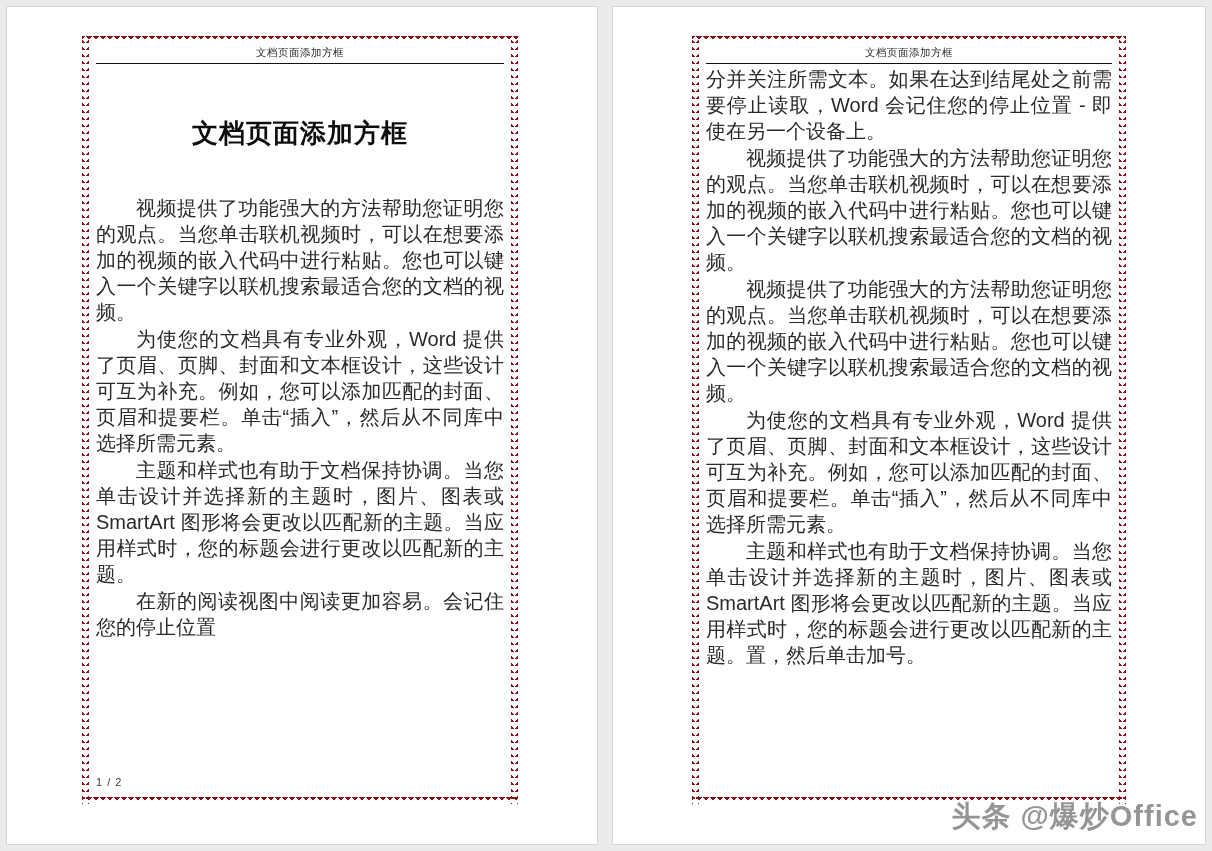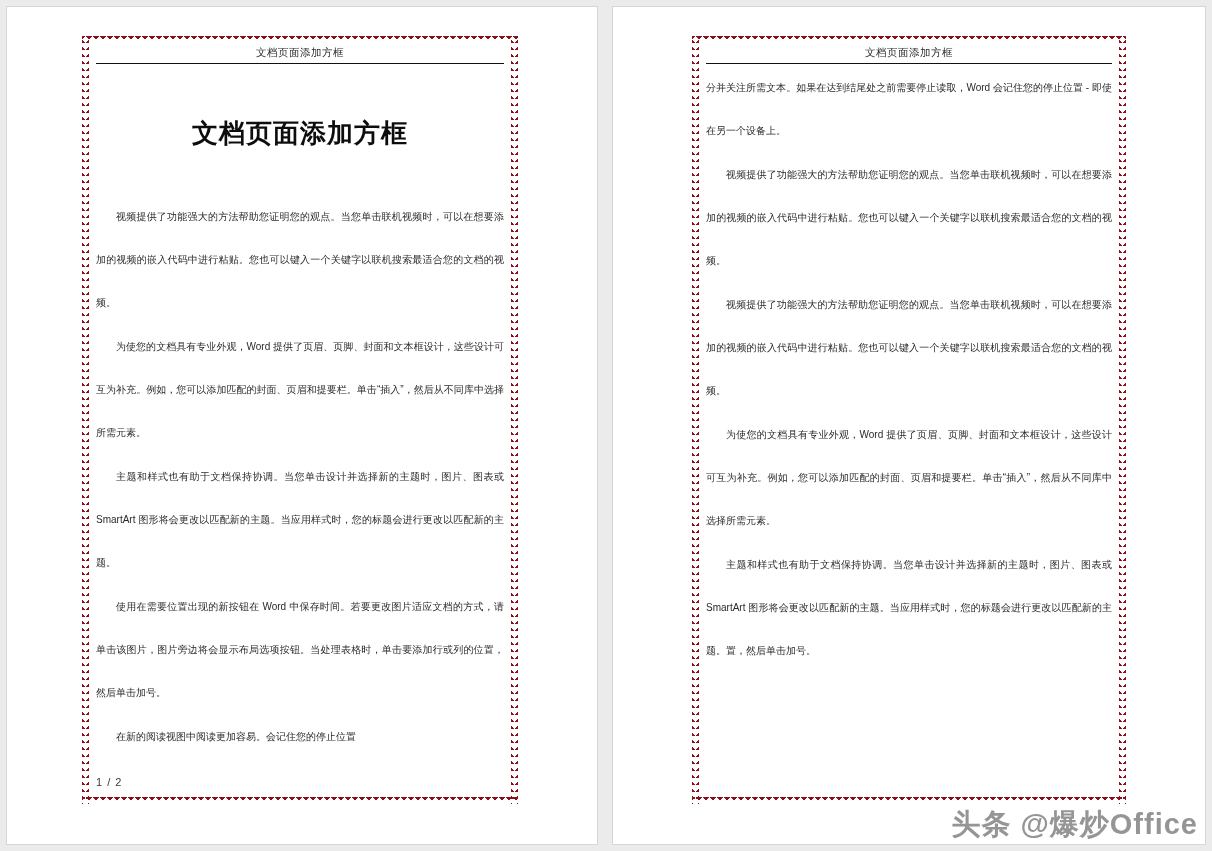--- a/index.html
+++ b/index.html
@@ -77,23 +77,23 @@
     text-align:center;
     font-size:26px;
     font-weight:bold;
     color:#0d0d0d;
     margin:52px 0 44px 0;
     letter-spacing:1px;
     font-family:"Liberation Serif","DejaVu Serif",serif;
   }
 
   .body-area{
-    font-size:10px;
+    font-size:20px;
     color:#2a2a2a;
-    line-height:43px;
+    line-height:26px;
     text-align:justify;
     font-family:"Liberation Sans","DejaVu Sans",sans-serif;
   }
   .body-area p{
     margin:0 0 1px 0;
     text-indent:2em;
   }
   #inner-2 .body-area p.no-indent{text-indent:0;}
   #inner-2 .body-area{padding-top:2px;}
 
@@ -105,21 +105,21 @@
     color:#3a3a3a;
     font-family:"Liberation Sans","DejaVu Sans",sans-serif;
     letter-spacing:1px;
   }
   #footer-1{bottom:6px;}
   #footer-2{bottom:6px;}
 
   
   .watermark{
     position:absolute;
-    right:14px;bottom:6px;
+    right:14px;bottom:14px;
     font-size:29px;
     font-weight:bold;
     color:#8d8d8d;
     letter-spacing:1px;
     white-space:nowrap;
     font-family:"Liberation Sans","DejaVu Sans",sans-serif;
     opacity:.92;
   }
 </style>
 </head>
@@ -140,21 +140,20 @@
     <div class="header-rule">
       <div class="doc-header">文档页面添加方框</div>
     </div>
 
     <h1 class="doc-title">文档页面添加方框</h1>
 
     <div class="body-area">
       <p>视频提供了功能强大的方法帮助您证明您的观点。当您单击联机视频时，可以在想要添加的视频的嵌入代码中进行粘贴。您也可以键入一个关键字以联机搜索最适合您的文档的视频。</p>
       <p>为使您的文档具有专业外观，Word 提供了页眉、页脚、封面和文本框设计，这些设计可互为补充。例如，您可以添加匹配的封面、页眉和提要栏。单击“插入”，然后从不同库中选择所需元素。</p>
       <p>主题和样式也有助于文档保持协调。当您单击设计并选择新的主题时，图片、图表或 SmartArt 图形将会更改以匹配新的主题。当应用样式时，您的标题会进行更改以匹配新的主题。</p>
-      <p>使用在需要位置出现的新按钮在 Word 中保存时间。若要更改图片适应文档的方式，请单击该图片，图片旁边将会显示布局选项按钮。当处理表格时，单击要添加行或列的位置，然后单击加号。</p>
       <p>在新的阅读视图中阅读更加容易。会记住您的停止位置</p>
     </div>
 
     <div class="page-footer" id="footer-1">1 / 2</div>
   </div>
 
   <div class="page" id="page-2"></div>
 
   <div class="art-border" id="border-2">
     <div class="edge h top"></div>

